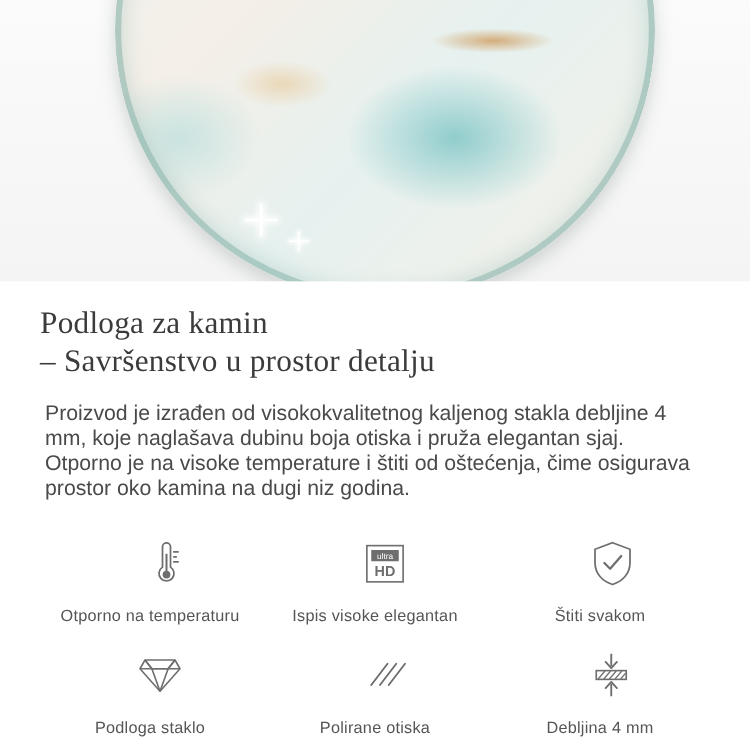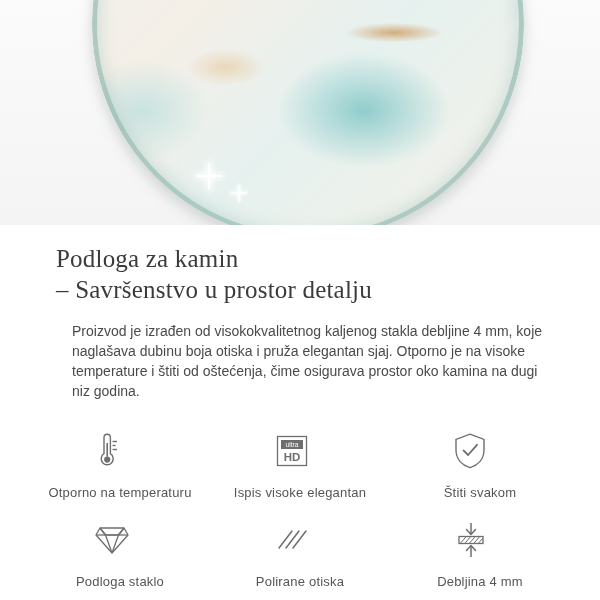--- a/index.html
+++ b/index.html
@@ -80,37 +80,37 @@
     background: #ffffff;
     box-shadow: 0 0 6px 2px rgba(255,255,255,0.9);
   }
   .sparkle::before { left: 50%; top: 0; width: 2px; height: 26px; margin-left: -1px; }
   .sparkle::after  { top: 50%; left: 0; height: 2px; width: 26px; margin-top: -1px; }
   .sparkle.s1 { left: 196px; top: 163px; }
   .sparkle.s2 { left: 226px; top: 180px; transform: scale(0.6); }
 
   
   .content {
-    padding: 18px 38px 0 56px;
+    padding: 18px 38px 0 32px;
   }
   .headline {
     font-family: "Liberation Serif", serif;
     font-size: 25px;
     line-height: 31px;
     color: #3b3b3b;
     font-weight: 400;
     margin: 0 0 16px 0;
     letter-spacing: 0.2px;
   }
   .headline .l2 { display: block; }
   .body-copy {
-    font-size: 14px;
+    font-size: 17px;
     line-height: 20px;
     color: #4a4a4a;
-    margin: 16px;
+    margin: 4px;
     max-width: 530px;
   }
 
   
   .features {
     margin-top: 26px;
     padding: 0 30px;
     display: grid;
     grid-template-columns: repeat(3, 1fr);
     row-gap: 16px;
@@ -119,21 +119,21 @@
     display: flex;
     flex-direction: column;
     align-items: center;
     text-align: center;
   }
   .feature-icon {
     width: 56px;
     height: 48px;
     display: flex;
     align-items: center;
-    justify-content: flex-start;
+    justify-content: flex-end;
     color: #6e6e6e;
   }
   .feature-label {
     margin-top: 10px;
     font-size: 13px;
     color: #555555;
     letter-spacing: 0.2px;
   }
   svg { display: block; }
 </style>

